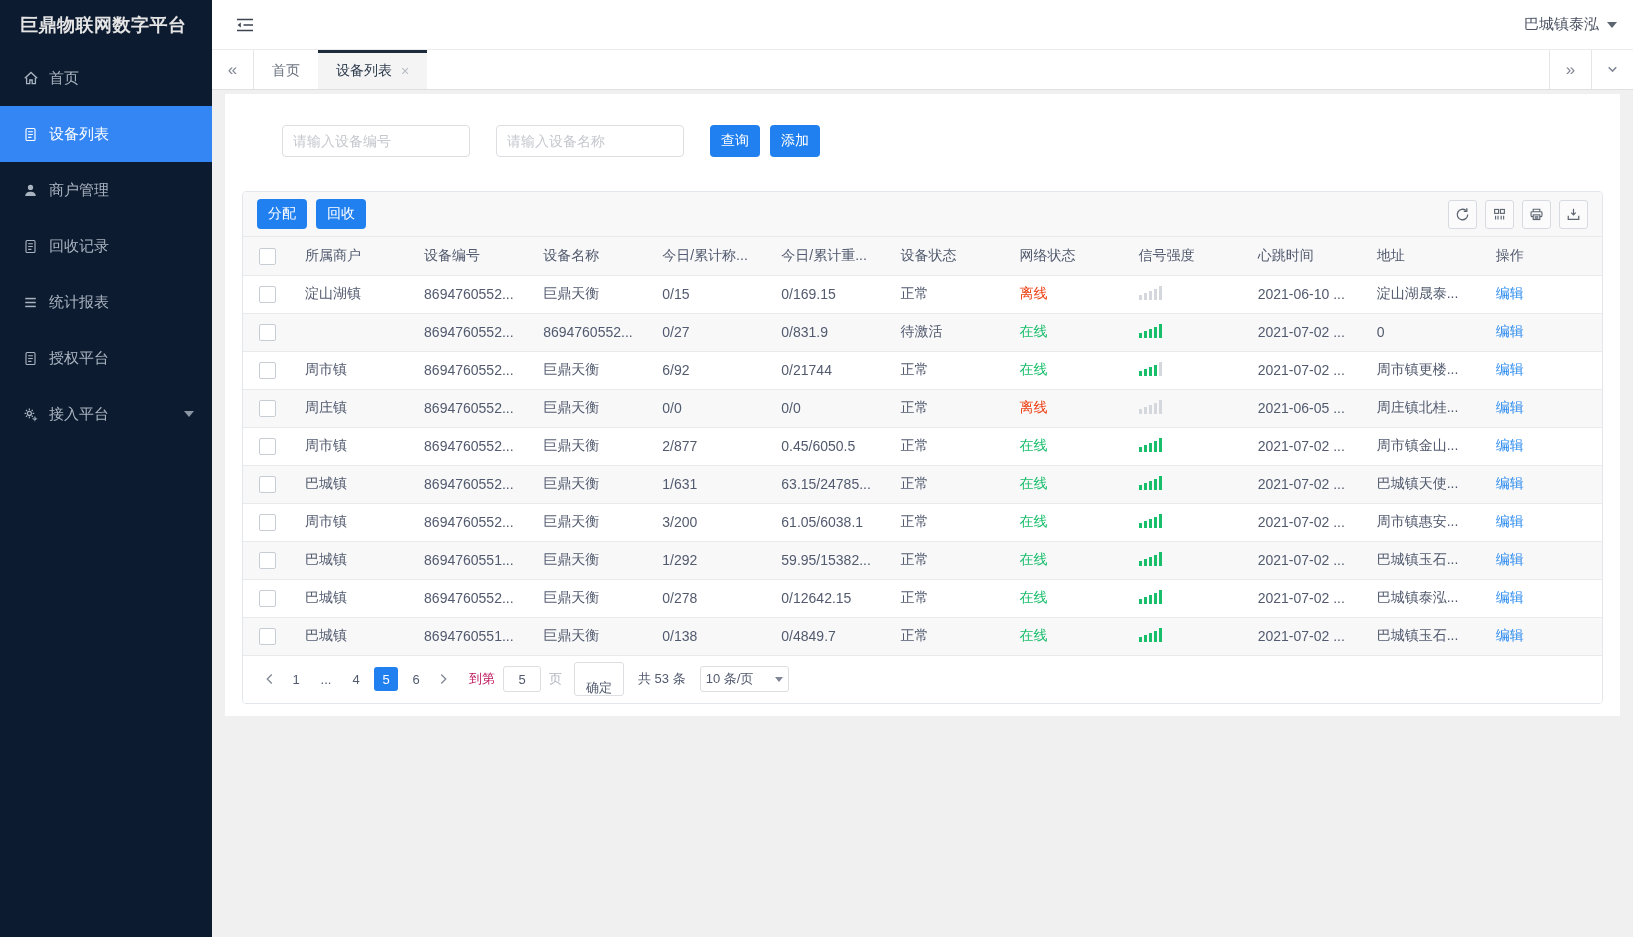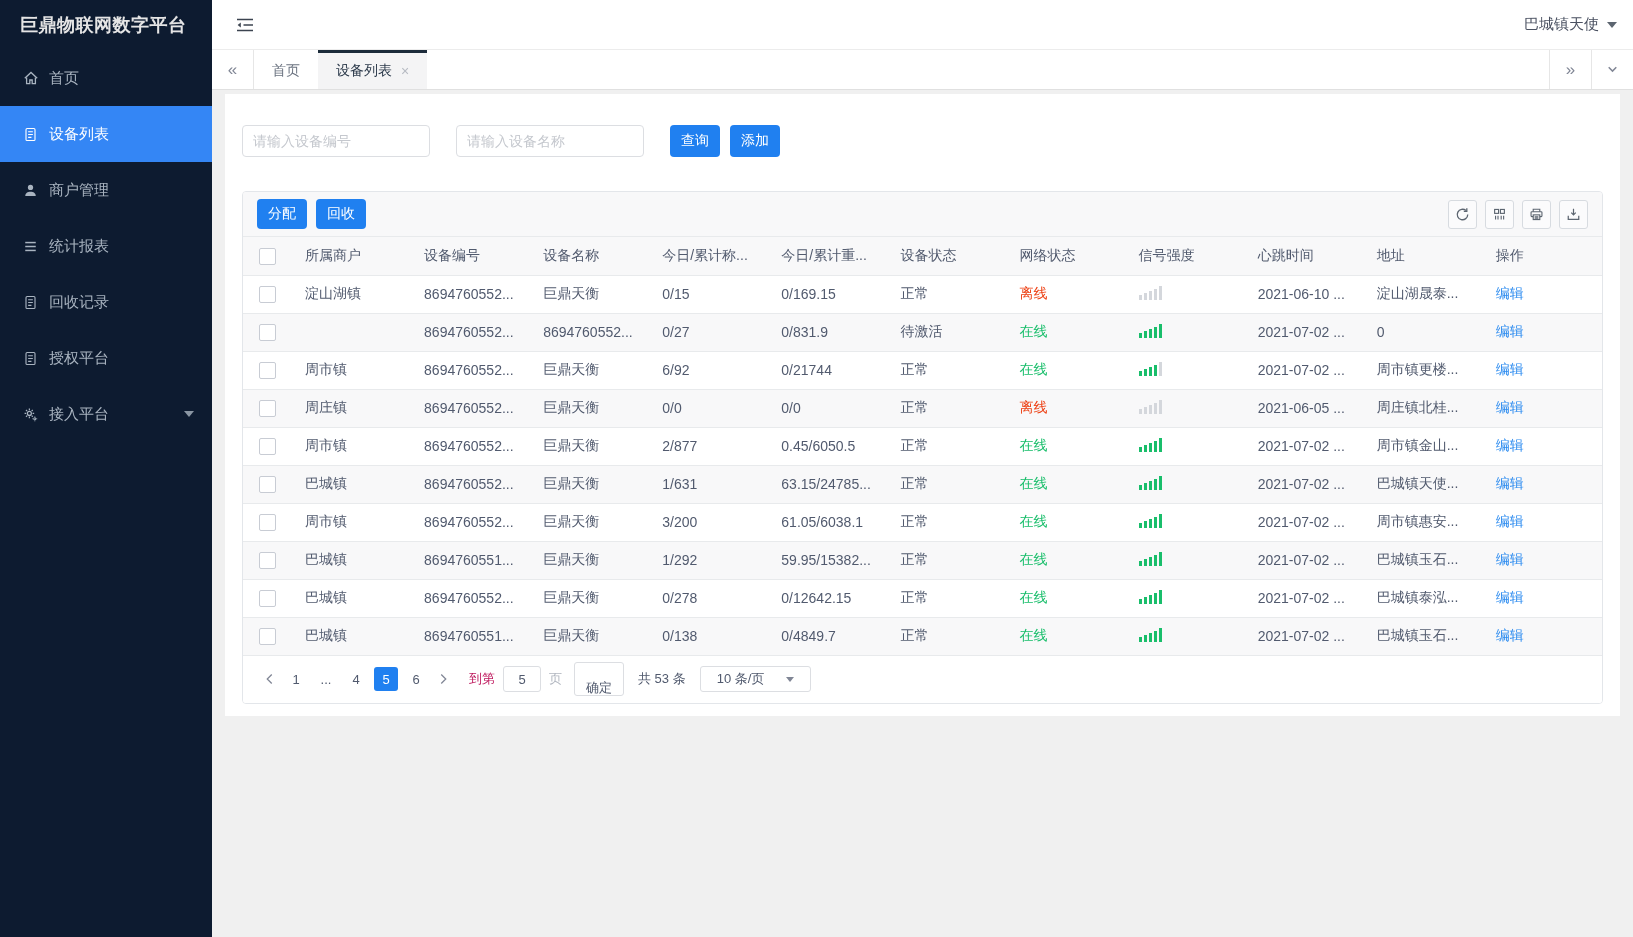--- a/index.html
+++ b/index.html
@@ -29,21 +29,21 @@
   .tab-nav.br { border-right:1px solid #e6e6e6; }
   .tabs { display:flex; flex:1; }
   .tab { display:flex; align-items:center; padding:0 18px; font-size:14px; color:#6b7380; cursor:pointer; border-top:3px solid transparent; }
   .tab.active { background:#f4f4f5; color:#2c3a4b; border-top-color:#1c2b3a; }
   .tab-close { margin-left:9px; color:#b6bac2; font-size:14px; cursor:pointer; }
 
   
   .content { flex:1; background:#f0f0f0; padding:4px 13px 0; }
   .panel { background:#fff; height:622px; padding:31px 17px 0; }
 
-  .search-row { display:flex; align-items:flex-end; }
+  .search-row { display:flex; align-items:flex-end;margin-left:40px; }
   .search-row input { width:188px; height:32px; border:1px solid #dcdee2; border-radius:4px; padding:0 10px; font-size:14px; color:#515a6e; outline:none; font-family:inherit; }
   .search-row input + input { margin-left:26px; }
   .search-row input::placeholder { color:#c5c8ce; }
   .btn { height:32px; border:none; border-radius:4px; background:var(--primary); color:#fff; font-size:14px; padding:0 11px; cursor:pointer; font-family:inherit; }
   .btn.query { margin-left:26px; }
   .btn.add { margin-left:10px; }
 
   .table-card { margin-top:34px; border:1px solid #e3e6ea; border-radius:4px; overflow:hidden; }
   .card-toolbar { height:45px; background:#f8f8f9; display:flex; align-items:center; padding:0 14px; border-bottom:1px solid #e8eaec; }
   .btn.tool { height:30px; margin-right:9px; }
@@ -67,21 +67,21 @@
   
   .pagination { height:47px; display:flex; align-items:center; padding:0 14px; background:#fff; font-size:13px; }
   .pg-arrow { width:24px; height:24px; display:inline-flex; align-items:center; justify-content:center; color:#808695; cursor:pointer; }
   .pg-item { min-width:24px; height:24px; margin:0 3px; display:inline-flex; align-items:center; justify-content:center; border-radius:3px; color:#515a6e; cursor:pointer; padding:0 4px; }
   .pg-item.active { background:var(--primary); color:#fff; }
   .pg-goto { color:#be185d; margin-left:14px; }
   .pg-input { width:38px; height:26px; border:1px solid #dcdee2; border-radius:3px; text-align:center; margin:0 8px; font-size:13px; color:#515a6e; outline:none; font-family:inherit; }
   .pg-page { color:#b2b7c0; }
   .pg-confirm { height:26px; padding:16px 11px; margin-left:12px; border:1px solid #dcdee2; border-radius:3px; background:#fff; color:#515a6e; font-size:13px; cursor:pointer; font-family:inherit; }
   .pg-total { margin-left:14px; color:#515a6e; }
-  .pg-size { margin-left:14px; height:26px; min-width:72px; border:1px solid #dcdee2; border-radius:3px; display:inline-flex; align-items:center; padding:0 16px; gap:22px; cursor:pointer; background:#fff; }
+  .pg-size { margin-left:14px; height:26px; min-width:72px; border:1px solid #dcdee2; border-radius:3px; display:inline-flex; align-items:center; padding:0 5px; gap:22px; cursor:pointer; background:#fff; }
   .pg-size-caret { width:0; height:0; border-left:4px solid transparent; border-right:4px solid transparent; border-top:5px solid #808695; }
 </style>
 </head>
 <body>
 
 <div class="app">
 
   <aside class="sidebar">
     <div class="logo">巨鼎物联网数字平台</div>
     <nav id="menu">
@@ -107,36 +107,36 @@
           <span class="mi-icon">
             <svg viewBox="0 0 16 16" width="15" height="15" fill="currentColor">
               <circle cx="8" cy="4.7" r="2.8"></circle>
               <path d="M2.4 13.8c0-3 2.5-4.5 5.6-4.5s5.6 1.5 5.6 4.5z"></path>
             </svg>
           </span>
           <span class="mi-label">商户管理</span>
         </div>
         <div class="menu-item">
           <span class="mi-icon">
+            <svg viewBox="0 0 16 16" width="15" height="15" fill="none" stroke="currentColor" stroke-width="1.2">
+              <rect x="3.2" y="1.6" width="9.6" height="12.8" rx="1.2"></rect>
+              <path d="M5.5 5h5M5.5 8h5M5.5 11h3.5"></path>
+            </svg>
+          </span>
+          <span class="mi-label">回收记录</span>
+        </div>
+        <div class="menu-item">
+          <span class="mi-icon">
             <svg viewBox="0 0 16 16" width="15" height="15" fill="currentColor">
               <rect x="2.4" y="3" width="11.2" height="1.6"></rect>
               <rect x="2.4" y="7.2" width="11.2" height="1.6"></rect>
               <rect x="2.4" y="11.4" width="11.2" height="1.6"></rect>
             </svg>
           </span>
           <span class="mi-label">统计报表</span>
-        </div>
-        <div class="menu-item">
-          <span class="mi-icon">
-            <svg viewBox="0 0 16 16" width="15" height="15" fill="none" stroke="currentColor" stroke-width="1.2">
-              <rect x="3.2" y="1.6" width="9.6" height="12.8" rx="1.2"></rect>
-              <path d="M5.5 5h5M5.5 8h5M5.5 11h3.5"></path>
-            </svg>
-          </span>
-          <span class="mi-label">回收记录</span>
         </div>
         <div class="menu-item">
           <span class="mi-icon">
             <svg viewBox="0 0 16 16" width="15" height="15" fill="none" stroke="currentColor" stroke-width="1.2">
               <rect x="3.2" y="1.6" width="9.6" height="12.8" rx="1.2"></rect>
               <path d="M5.5 5h5M5.5 8h5M5.5 11h3.5"></path>
             </svg>
           </span>
           <span class="mi-label">授权平台</span>
         </div>
@@ -160,21 +160,21 @@
   <div class="main">
 
     <header class="topbar">
       <span class="collapse-btn">
         <svg viewBox="0 0 18 14" width="18" height="14" fill="none" stroke="currentColor" stroke-width="1.5">
           <path d="M1 1.5h16M7.5 7h9.5M1 12.5h16"></path>
           <path d="M4.8 4.6 1.6 7l3.2 2.4z" fill="currentColor" stroke="none"></path>
         </svg>
       </span>
       <div class="user">
-        <span>巴城镇天使</span>
+        <span>巴城镇泰泓</span>
         <span class="user-caret"></span>
       </div>
     </header>
 
     <div class="tabstrip">
       <span class="tab-nav br">«</span>
       <div class="tabs" id="tabs">
           <div class="tab">
             <span>首页</span>
           </div>

